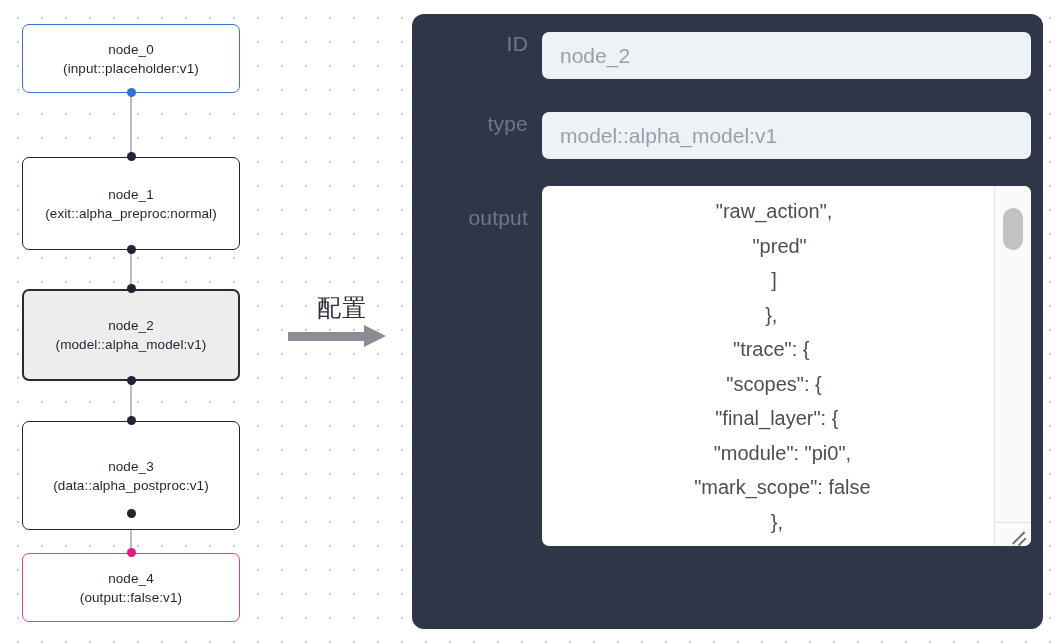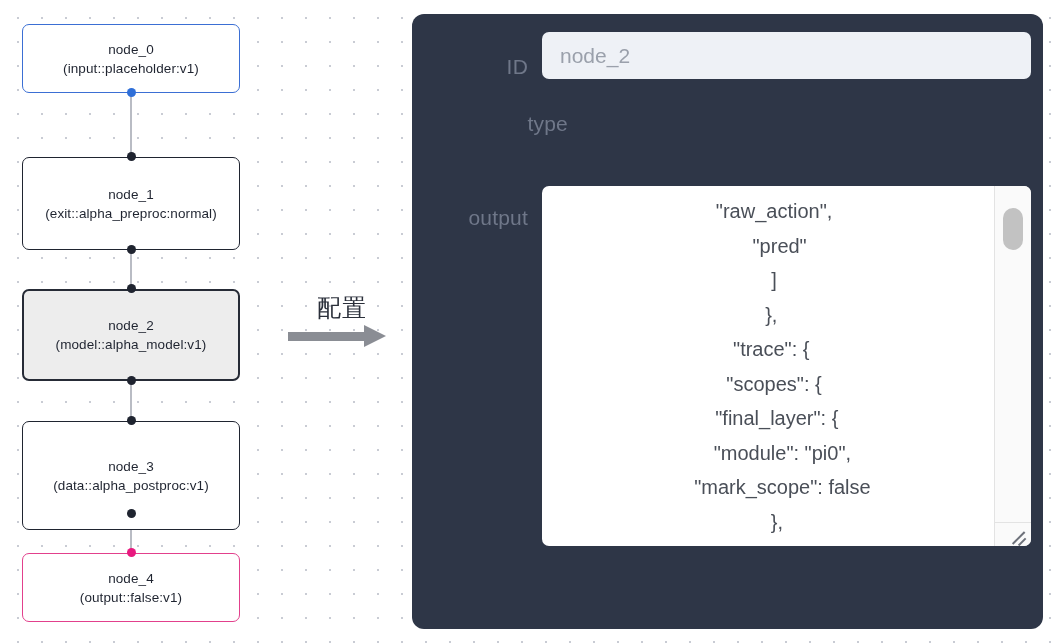--- a/index.html
+++ b/index.html
@@ -117,21 +117,21 @@
     top: 14px;
     width: 631px;
     height: 615px;
     background: #2e3647;
     border-radius: 12px;
     overflow: hidden;
   }
   .field-row {
     position: absolute;
     display: flex;
-    align-items: flex-end;
+    align-items: flex-start;
   }
   .field-label {
     color: #6f7789;
     font-size: 21px;
     text-align: right;
     letter-spacing: 0.2px;
   }
   .field-input {
     box-sizing: border-box;
     background: #eef1f6;
@@ -142,21 +142,21 @@
     font-family: "Liberation Sans", sans-serif;
     padding: 0 18px;
     outline: none;
   }
 
   #row-id { left: 0px; top: 18px; width: 631px; }
   #row-id .field-label { width: 116px; margin-right: 14px; }
   #row-id .field-input { width: 489px; height: 47px; }
 
   #row-type { left: 0px; top: 98px; width: 631px; }
-  #row-type .field-label { width: 116px; margin-right: 14px; margin-left: 40px; }
+  #row-type .field-label { width: 116px; margin-right: 14px; }
   #row-type .field-input { width: 489px; height: 47px; }
 
   #row-config { left: 0px; top: 172px; width: 631px; align-items: flex-start; }
   #row-config .field-label { width: 116px; margin-right: 14px; padding-top: 20px; }
 
   .textarea-wrap {
     position: relative;
     width: 489px;
     height: 360px;
     background: #ffffff;
@@ -287,20 +287,21 @@
 
   <div id="panel">
 
     <div class="field-row" id="row-id">
       <div class="field-label">ID</div>
       <input class="field-input" type="text" value="node_2" style="">
     </div>
 
     <div class="field-row" id="row-type">
       <div class="field-label">type</div>
+      <input class="field-input" type="text" value="model::alpha_model:v1" style="">
     </div>
 
     <div class="field-row" id="row-config">
       <div class="field-label">output</div>
       <div class="textarea-wrap">
         <div class="textarea-body">  "raw_action",
     "pred"
   ]
  },
  "trace": {

